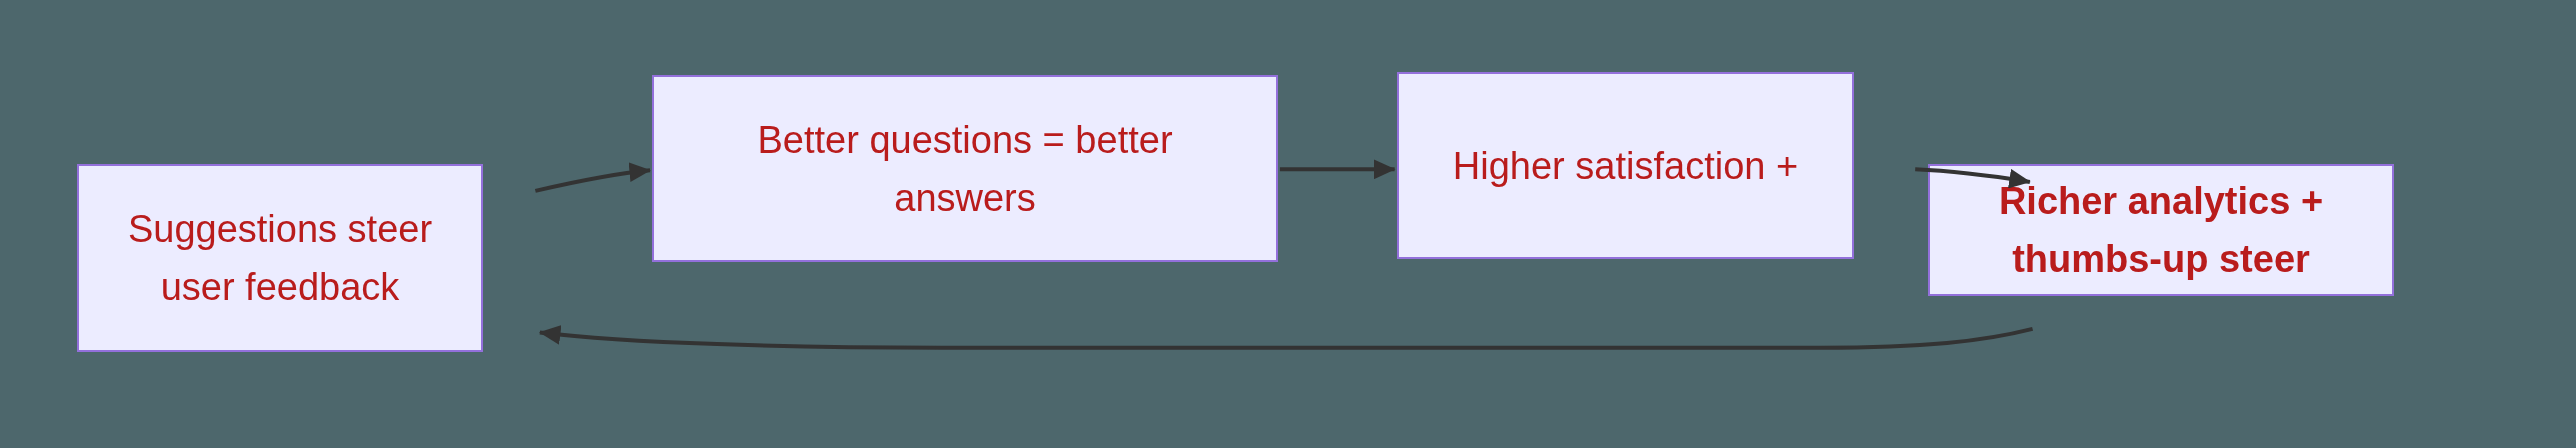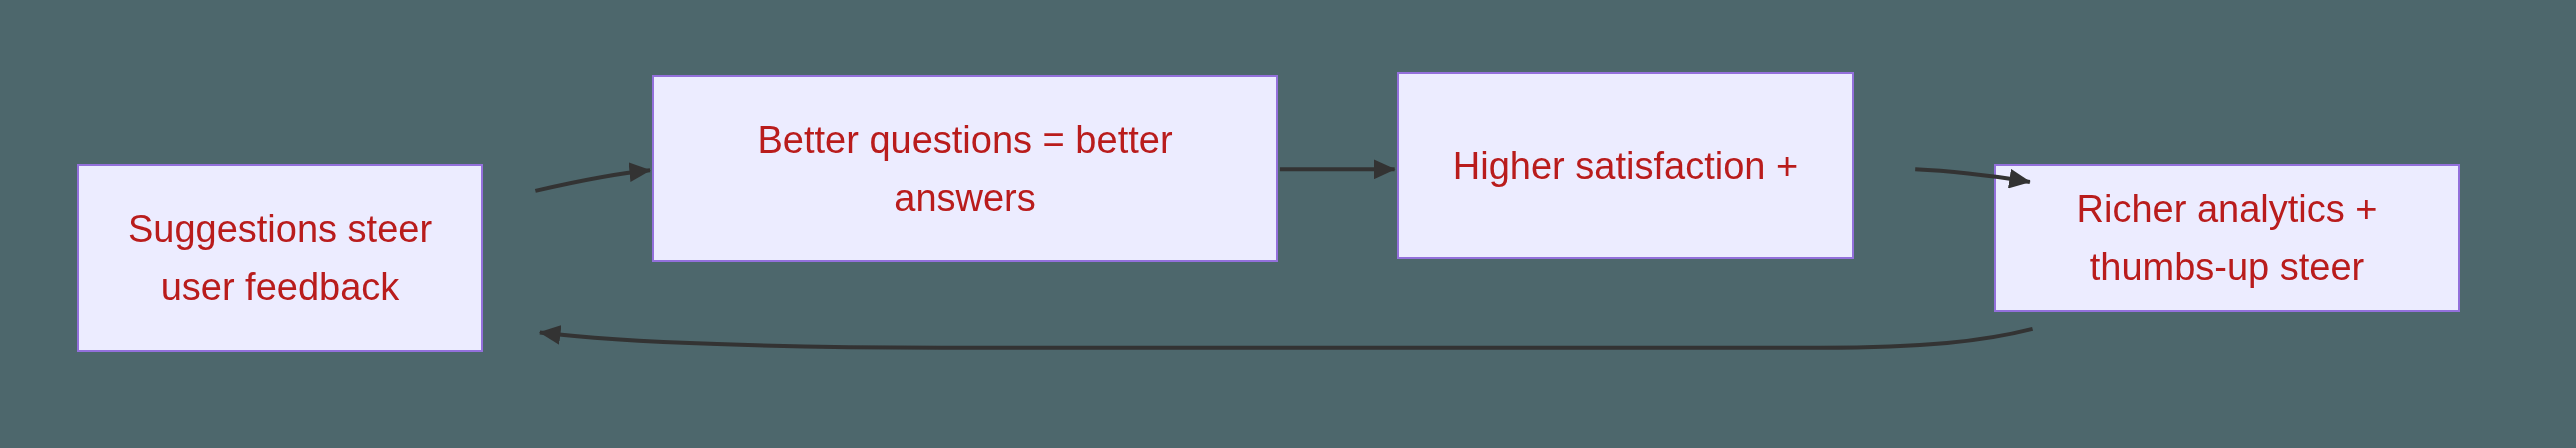--- a/index.html
+++ b/index.html
@@ -33,21 +33,21 @@
     line-height: 58px;
     z-index: 1;
   }
   .node .line {
     display: block;
     white-space: nowrap;
   }
   .node-a { left: 77px;   top: 164px; width: 406px; height: 188px; }
   .node-b { left: 652px;  top: 75px;  width: 626px; height: 187px; }
   .node-c { left: 1397px; top: 72px;  width: 457px; height: 187px; }
-  .node-d { left: 1994px; top: 164px; width: 466px; height: 148px; }
+  .node-d { left: 1928px; top: 164px; width: 466px; height: 132px; font-weight: bold; }
   .edges {
     position: absolute;
     left: 0;
     top: 0;
     z-index: 2;
     pointer-events: none;
   }
   .edge {
     fill: none;
     stroke: #333333;

